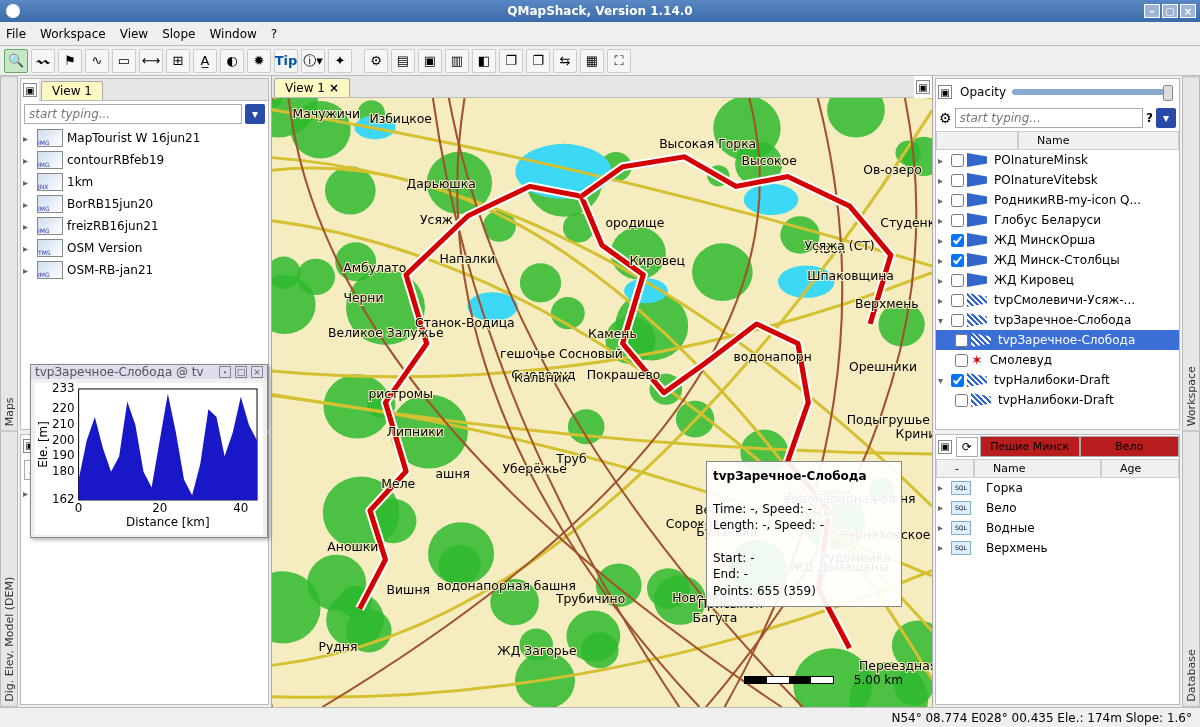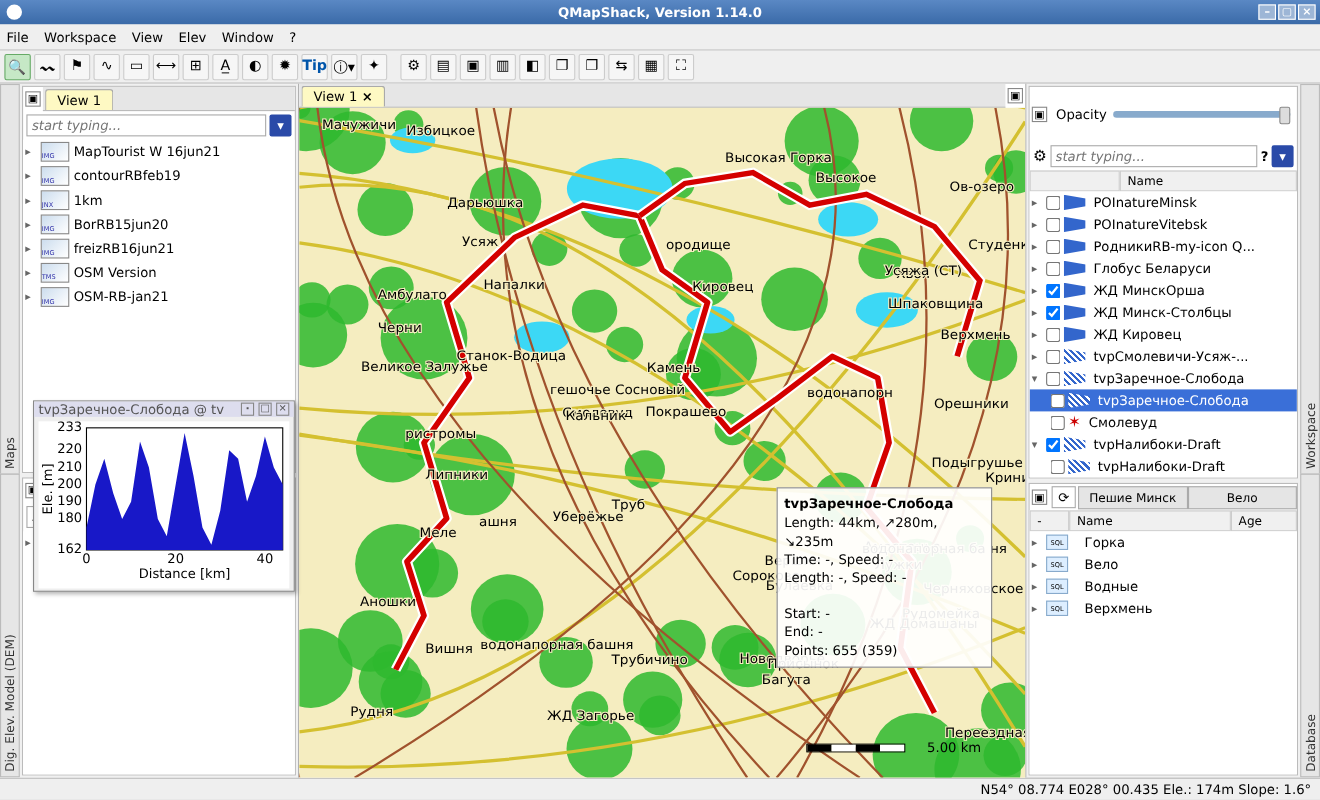--- a/index.html
+++ b/index.html
@@ -31,38 +31,38 @@
 .trow .tlabel { flex:1; overflow:hidden; text-overflow:ellipsis; white-space:nowrap; }
 .vertlabel { writing-mode: vertical-rl; transform: rotate(180deg); padding:4px 2px; color:#333; font-size:11px; background:#e6e6e6; border:1px solid #bbb; }
 .leftlabels { display:flex; flex-direction:column; width:18px; }
 .leftouter { display:flex; flex-direction:row; height:100%; }
 .leftstack { flex:1; display:flex; flex-direction:column; }
 .elevpop { position:absolute; left:30px; top:288px; width:238px; height:174px; background:#efefef; border:1px solid #888; box-shadow:2px 2px 4px rgba(0,0,0,.3); z-index:5; display:flex; flex-direction:column; }
 .elevpop .hd { height:18px; background:#dde; display:flex; align-items:center; padding:0 4px; font-size:10px; color:#555; gap:4px; }
 .elevpop .hd .sp { flex:1; }
 .elevpop .hd .cb { width:12px; height:12px; border:1px solid #888; display:flex; align-items:center; justify-content:center; font-size:9px; }
 .elevpop .plot { flex:1; background:#fff; margin:4px; position:relative; }
-.opacityrow { display:flex; align-items:center; padding:18px 6px; gap:6px; }
+.opacityrow { display:flex; align-items:center; padding:6px 6px; gap:6px; }
 .opacityrow .slider { flex:1; height:6px; background:linear-gradient(#8ac,#8ac); border-radius:3px; position:relative; }
 .opacityrow .slider::after { content:""; position:absolute; right:0; top:-4px; width:8px; height:14px; background:#ddd; border:1px solid #888; border-radius:2px; }
 .wsrow { display:flex; align-items:center; height:20px; padding:0 2px; gap:3px; }
 .wsrow .arrow { width:10px; color:#666; font-size:10px; }
 .wsrow input[type=checkbox] { width:13px; height:13px; }
 .wsrow .flag { width:20px; height:14px; background:#36c; clip-path: polygon(0 0,100% 25%,100% 75%,0 100%); }
 .wsrow .flag.track { background:repeating-linear-gradient(45deg,#36c,#36c 2px,#fff 2px,#fff 4px); }
 .wsrow.sel { background:#3a6fd8; color:#fff; }
-.hdrcell { background:#f0f0f0; border:1px solid #ccc; padding:2px 6px; font-size:11px; }
+.hdrcell { background:#f0f0f0; border:1px solid #ccc; padding:2px 18px; font-size:11px; }
 .dbarea { flex:1; background:#fff; overflow:auto; }
 .dbtabs { display:flex; }
-.dbtabs .dt { flex:1; border:1px solid #aaa; background:#e5e5e5; padding:3px; text-align:center; font-size:11px; }
+.dbtabs .dt { flex:1; border:1px solid #aaa; background:#b91c1c; padding:3px; text-align:center; font-size:11px; }
 .statusbar { height:20px; background:#efefef; border-top:1px solid #bbb; display:flex; align-items:center; justify-content:flex-end; padding:0 8px; font-size:11px; }
 .mapview { flex:1; position:relative; background:#f5edc0; overflow:hidden; }
 .maptip { position:absolute; right:30px; bottom:100px; width:196px; background:rgba(255,255,255,.92); border:1px solid #888; padding:6px; font-size:11px; line-height:1.4; }
 .maptip b { font-size:12px; }
-.scalebar { position:absolute; right:40px; bottom:20px; display:flex; align-items:center; gap:20px; font-size:11px; color:#000; }
+.scalebar { position:absolute; right:29px; bottom:20px; display:flex; align-items:center; gap:20px; font-size:11px; color:#000; }
 .scalebar .bar { display:flex; height:8px; border:1px solid #000; }
 .scalebar .bar span { width:22px; background:#fff; }
 .scalebar .bar span:nth-child(odd){ background:#000; }
 .mapsvg { position:absolute; inset:0; width:100%; height:100%; }
 .panelhdr { display:flex; background:#f0f0f0; }
 .rightouter { display:flex; height:100%; }
 .rightlabels { display:flex; flex-direction:column; width:18px; }
 .closebox { width:14px; height:14px; border:1px solid #888; display:flex; align-items:center; justify-content:center; font-size:10px; margin:2px; }
 </style>
 </head>
@@ -75,21 +75,21 @@
     <span>–</span>
     <span>▢</span>
     <span>×</span>
   </div>
 </div>
 
 <div class="menubar">
   <span>File</span>
   <span>Workspace</span>
   <span>View</span>
-  <span>Elev</span>
+  <span>Slope</span>
   <span>Window</span>
   <span>?</span>
 </div>
 
 <div class="toolbar">
   <span class="tbtn hi">🔍</span>
   <span class="tbtn">〰</span>
   <span class="tbtn">⚑</span>
   <span class="tbtn">∿</span>
   <span class="tbtn">▭</span>
@@ -379,21 +379,21 @@
           <text x="130.51006728630455" y="91.83205804196405" font-size="9" fill="#000" style="paint-order:stroke;stroke:#f5edc0;stroke-width:2px">Дарьюшка</text>
           <text x="559.5173901352791" y="278.13406855825633" font-size="9" fill="#000" style="paint-order:stroke;stroke:#f5edc0;stroke-width:2px">Орешники</text>
           <text x="503.02592387553887" y="481.0563036519625" font-size="9" fill="#000" style="paint-order:stroke;stroke:#f5edc0;stroke-width:2px">ЖД Домашаны</text>
           <text x="138.71787837153533" y="233.14897684513198" font-size="9" fill="#000" style="paint-order:stroke;stroke:#f5edc0;stroke-width:2px">Станок-Водица</text>
           <text x="407.83652375427664" y="533.1957493318077" font-size="9" fill="#000" style="paint-order:stroke;stroke:#f5edc0;stroke-width:2px">Багута</text>
           <text x="305.239340397311" y="285.6631454448052" font-size="9" fill="#000" style="paint-order:stroke;stroke:#f5edc0;stroke-width:2px">Покрашево</text>
           <text x="323.3121620368547" y="130.94549783811487" font-size="9" fill="#000" style="paint-order:stroke;stroke:#f5edc0;stroke-width:2px">ородище</text>
         </svg>
       <div class="maptip">
         <b>tvpЗаречное-Слобода</b><br>
-        <span>Length: 44km, ↗280m, ↘235m</span><br>
+        <br>
         <span>Time: -, Speed: -</span><br>
         <span>Length: -, Speed: -</span><br><br>
         <span>Start: -</span><br>
         <span>End: -</span><br>
         <span>Points: 655 (359)</span>
       </div>
       <div class="scalebar">
         <div class="bar">
             <span></span>
             <span></span>
@@ -514,21 +514,21 @@
               <span class="closebox">▣</span>
             <span style="width:22px;height:20px;border:1px solid #aaa;display:flex;align-items:center;justify-content:center;margin:2px">⟳</span>
             <div class="dbtabs" style="flex:1">
               <div class="dt">Пешие Минск</div>
               <div class="dt">Вело</div>
             </div>
           </div>
           <div class="panelhdr">
             <div class="hdrcell" style="width:36px">-</div>
             <div class="hdrcell" style="flex:1">Name</div>
-            <div class="hdrcell" style="width:60px">Age</div>
+            <div class="hdrcell" style="width:78px">Age</div>
           </div>
           <div class="dbarea" id="dbtree">
               <div class="wsrow">
                 <span class="arrow">▸</span>
                 <span style="width:20px;height:14px;border:1px solid #8ac;background:#def;font-size:6px;display:flex;align-items:center;justify-content:center">SQL</span>
                 <span style="flex:1;padding-left:12px">Горка</span>
               </div>
               <div class="wsrow">
                 <span class="arrow">▸</span>
                 <span style="width:20px;height:14px;border:1px solid #8ac;background:#def;font-size:6px;display:flex;align-items:center;justify-content:center">SQL</span>

